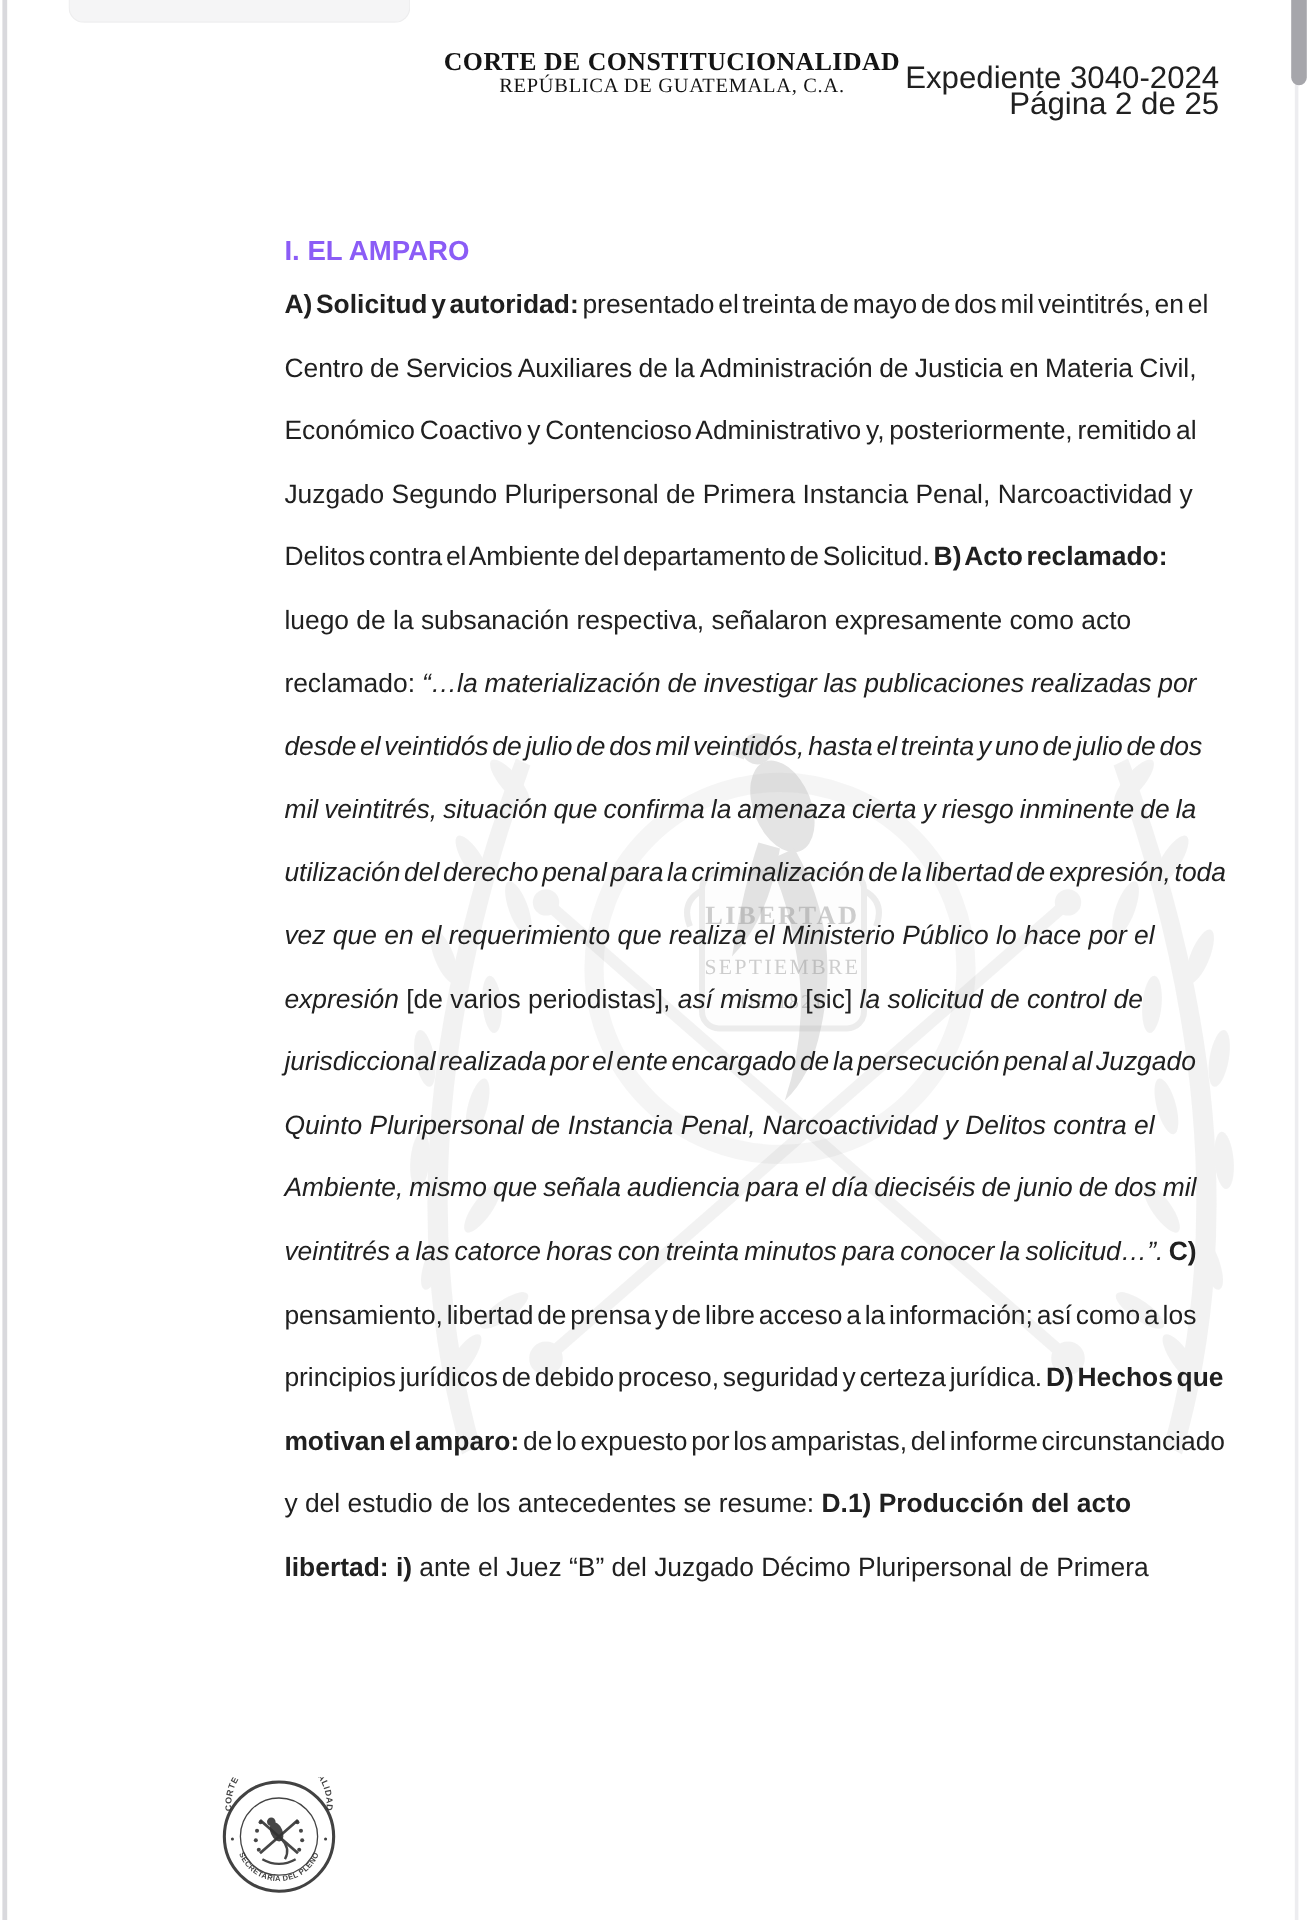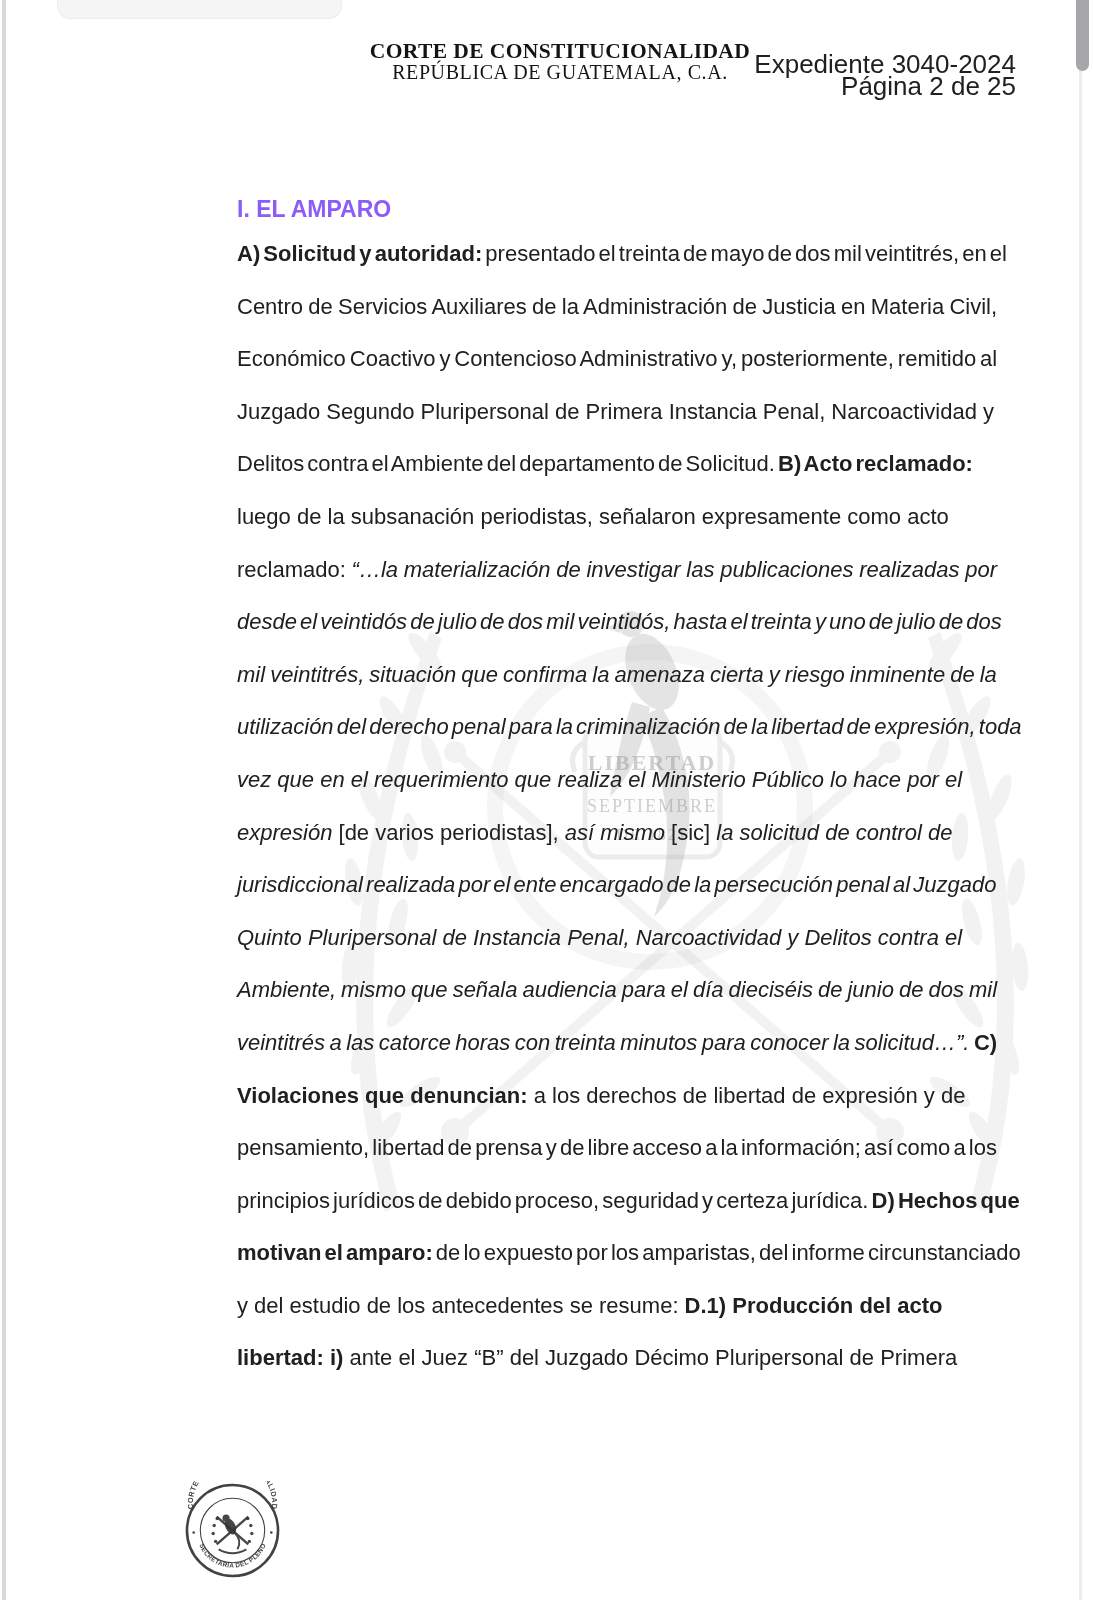--- a/index.html
+++ b/index.html
@@ -22,21 +22,21 @@
     position:absolute;left:1076px;top:0;width:13px;height:71px;
     background:#a6a6ab;border-radius:0 0 7px 7px;
   }
 
   
   .court-block{
     position:absolute;left:360px;top:40px;width:400px;text-align:center;
     font-family:"Liberation Serif",serif;color:#141414;z-index:3;
   }
   .court-title{font-size:21.5px;font-weight:bold;letter-spacing:.4px;line-height:22px;}
-  .court-subtitle{font-size:20px;letter-spacing:.6px;line-height:16px;margin-top:2px;}
+  .court-subtitle{font-size:17px;letter-spacing:.6px;line-height:16px;margin-top:2px;}
   .case-block{
     position:absolute;right:77px;top:53px;text-align:right;
     font-size:26px;line-height:22px;color:#202020;z-index:3;
   }
 
   
   .section-heading{
     position:absolute;left:237px;top:196px;margin:0;
     font-size:23px;font-weight:bold;color:#8b5cf6;z-index:2;
   }
@@ -138,32 +138,31 @@
   </header>
 
   <main>
     <h1 class="section-heading">I. EL AMPARO</h1>
     <div class="doc-body" id="lines">
         <div class="tline" style="word-spacing: -3px;"><span class="b">A) Solicitud y autoridad: </span><span>presentado el treinta de mayo de dos mil veintitrés, en el</span></div>
         <div class="tline" style="word-spacing: -0.82px;"><span>Centro de Servicios Auxiliares de la Administración de Justicia en Materia Civil,</span></div>
         <div class="tline" style="word-spacing: -2.13px;"><span>Económico Coactivo y Contencioso Administrativo y, posteriormente, remitido al</span></div>
         <div class="tline" style="word-spacing: 0px;"><span>Juzgado Segundo Pluripersonal de Primera Instancia Penal, Narcoactividad y</span></div>
         <div class="tline" style="word-spacing: -3px;"><span>Delitos contra el Ambiente del departamento de Solicitud. </span><span class="b">B) Acto reclamado:</span></div>
-        <div class="tline" style="word-spacing: 0px;"><span>luego de la subsanación periodistas, señalaron expresamente como acto</span></div>
+        <div class="tline" style="word-spacing: 0px;"><span>luego de la subsanación respectiva, señalaron expresamente como acto</span></div>
         <div class="tline" style="word-spacing: -0.38px;"><span>reclamado: </span><span class="i">“…la materialización de investigar las publicaciones realizadas por</span></div>
         <div class="tline" style="word-spacing: -3px;"><span class="i">desde el veintidós de julio de dos mil veintidós, hasta el treinta y uno de julio de dos</span></div>
         <div class="tline" style="word-spacing: -1.08px;"><span class="i">mil veintitrés, situación que confirma la amenaza cierta y riesgo inminente de la</span></div>
         <div class="tline" style="word-spacing: -3px;"><span class="i">utilización del derecho penal para la criminalización de la libertad de expresión, toda</span></div>
         <div class="tline" style="word-spacing: 0px;"><span class="i">vez que en el requerimiento que realiza el Ministerio Público lo hace por el</span></div>
         <div class="tline" style="word-spacing: 0px;"><span class="i">expresión </span><span>[de varios periodistas], </span><span class="i">así mismo </span><span>[sic] </span><span class="i">la solicitud de control de</span></div>
         <div class="tline" style="word-spacing: -3px;"><span class="i">jurisdiccional realizada por el ente encargado de la persecución penal al Juzgado</span></div>
         <div class="tline" style="word-spacing: 0px;"><span class="i">Quinto Pluripersonal de Instancia Penal, Narcoactividad y Delitos contra el</span></div>
         <div class="tline" style="word-spacing: -1.08px;"><span class="i">Ambiente, mismo que señala audiencia para el día dieciséis de junio de dos mil</span></div>
         <div class="tline" style="word-spacing: -1.67px;"><span class="i">veintitrés a las catorce horas con treinta minutos para conocer la solicitud…”. </span><span class="b">C)</span></div>
-        <div class="tline" style="word-spacing: 0px;"><span class="b">Violaciones que denuncian: </span><span>a los derechos de libertad de expresión y de</span></div>
         <div class="tline" style="word-spacing: -2.93px;"><span>pensamiento, libertad de prensa y de libre acceso a la información; así como a los</span></div>
         <div class="tline" style="word-spacing: -3px;"><span>principios jurídicos de debido proceso, seguridad y certeza jurídica. </span><span class="b">D) Hechos que</span></div>
         <div class="tline" style="word-spacing: -3px;"><span class="b">motivan el amparo: </span><span>de lo expuesto por los amparistas, del informe circunstanciado</span></div>
         <div class="tline" style="word-spacing: 0px;"><span>y del estudio de los antecedentes se resume: </span><span class="b">D.1) Producción del acto</span></div>
         <div class="tline" style="word-spacing: 0px;"><span class="b">libertad: i) </span><span>ante el Juez “B” del Juzgado Décimo Pluripersonal de Primera</span></div>
       </div>
   </main>
 
   <svg class="seal" viewBox="0 0 100 100" xmlns="http://www.w3.org/2000/svg">
     <g stroke="#333333" fill="none" opacity="0.92">

